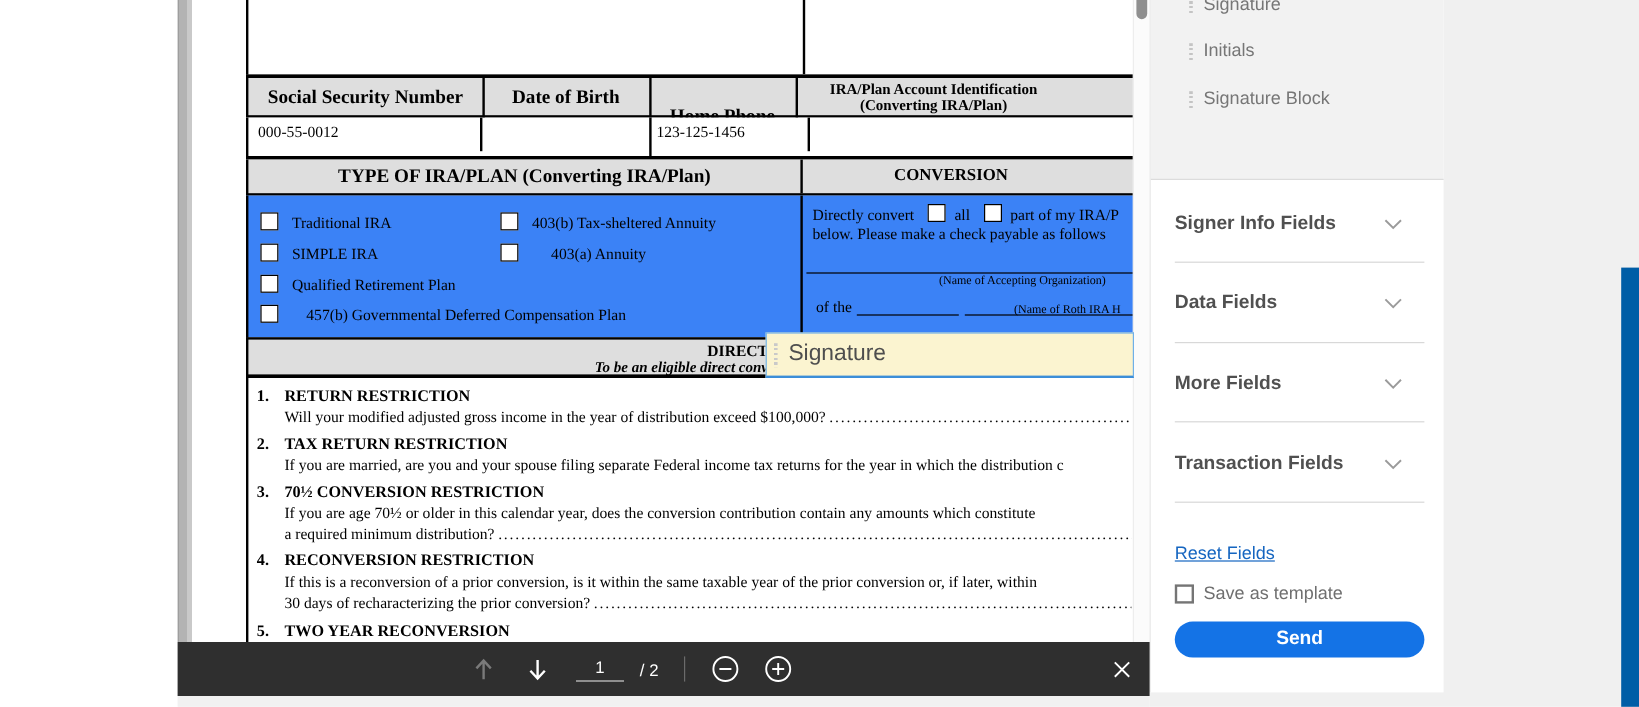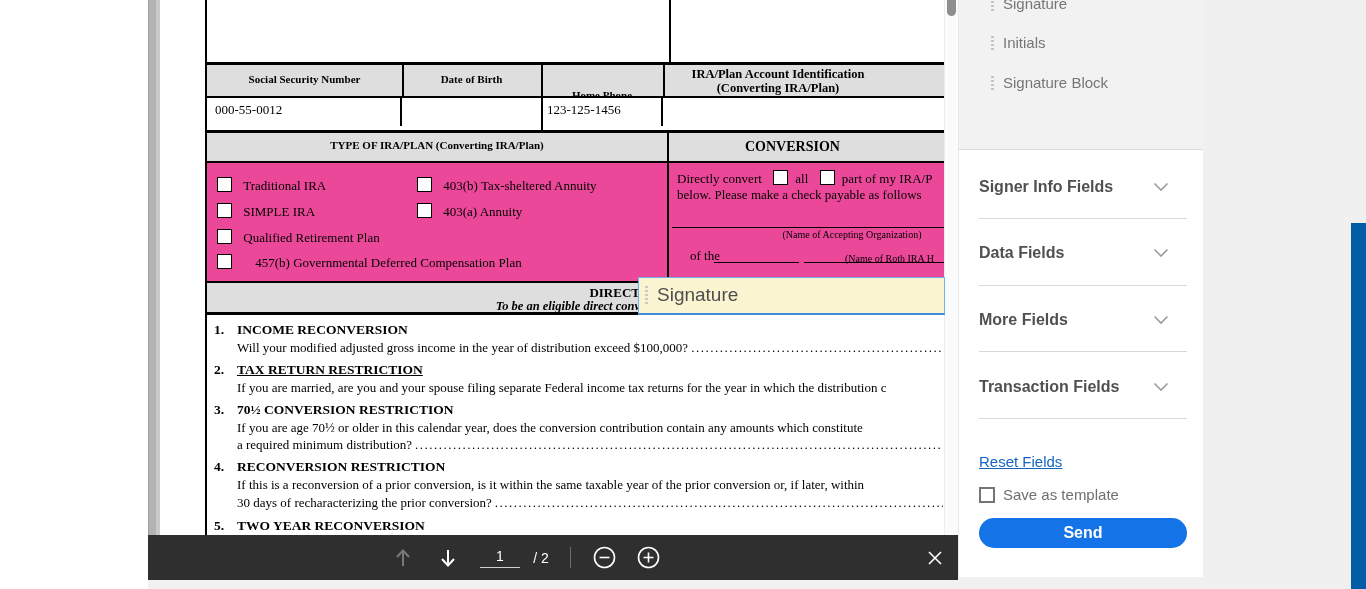--- a/index.html
+++ b/index.html
@@ -11,21 +11,21 @@
   #doc-viewer{left:148px;top:0;width:810px;height:589px;background:#fff;}
   #left-strip{left:0;top:0;width:12px;height:535px;background:linear-gradient(to right,#9e9e9e 0 1px,#b3b3b3 1px 8px,#c9c9c9 8px 12px);}
   #page{left:12px;top:0;width:785px;height:535px;background:#fff;overflow:hidden;
         font-family:"Liberation Serif","DejaVu Serif",serif;color:#000;}
   #vscroll{right:0;top:0;width:13px;height:535px;background:#fbfbfb;border-left:1px solid #ededed;}
   #vscroll-thumb{left:2px;top:0;width:9px;height:16px;background:#8f8f8f;border-radius:0 0 5px 5px;}
 
   
   .cellb{border-right:2px solid #000;}
   .gray{background:#dedede;}
-  .hcell{font-weight:bold;font-size:11px;text-align:center;}
+  .hcell{font-weight:bold;font-size:16px;text-align:center;}
   .doc-cb{display:inline-block;width:13px;height:13px;border:1.5px solid #000;background:#fff;vertical-align:-2px;}
   .dtxt{font-size:13px;white-space:nowrap;}
   .cap{font-size:10px;white-space:nowrap;}
   .rl{position:absolute;left:30px;right:2px;font-size:13px;white-space:nowrap;overflow:hidden;display:flex;}
   .rl .dots{flex:1;overflow:hidden;white-space:nowrap;letter-spacing:1.5px;margin-left:3px;}
   .rnum{position:absolute;left:7px;font-weight:bold;font-size:13.5px;}
   .rtitle{position:absolute;left:30px;font-weight:bold;font-size:13.5px;white-space:nowrap;}
 
   
   #sig-overlay{left:478px;top:277px;width:307px;height:38px;background:#fbf4d0;
@@ -79,29 +79,29 @@
       <div class="abs cellb hcell" style="left:0;top:0;width:195px;height:31px;padding-top:8px;">Social Security Number</div>
       <div class="abs cellb hcell" style="left:195px;top:0;width:139px;height:31px;padding-top:8px;">Date of Birth</div>
       <div class="abs cellb hcell" style="left:334px;top:0;width:122px;height:31px;padding-top:24px;">Home Phone</div>
       <div class="abs hcell" style="left:456px;top:0;width:230px;height:31px;padding-top:2px;font-size:12.5px;line-height:14px;white-space:pre-line;">IRA/Plan Account Identification
 (Converting IRA/Plan)</div>
     </div>
 
     <div class="abs" style="left:45px;top:98px;width:740px;height:35px;border-bottom:3px solid #000;border-left:2px solid #000;box-sizing:border-box;background:#fff;">
       <div class="abs cellb dtxt" style="left:0;top:0;width:195px;height:28px;padding:4px 0 0 8px;box-sizing:border-box;">000-55-0012</div>
       <div class="abs cellb" style="left:195px;top:0;width:139px;height:32px;"></div>
-      <div class="abs cellb dtxt" style="left:334px;top:0;width:122px;height:28px;padding:4px 0 0 6px;box-sizing:border-box;">123-125-1456</div>
+      <div class="abs cellb dtxt" style="left:334px;top:0;width:134px;height:28px;padding:4px 0 0 6px;box-sizing:border-box;">123-125-1456</div>
     </div>
 
     <div class="abs gray" style="left:45px;top:133px;width:740px;height:30px;border-bottom:2px solid #000;border-left:2px solid #000;box-sizing:border-box;">
       <div class="abs cellb hcell" style="left:0;top:0;width:460px;height:22px;padding-top:6px;">TYPE OF IRA/PLAN (Converting IRA/Plan)</div>
       <div class="abs hcell" style="left:538px;top:6px;font-size:14px;white-space:nowrap;">CONVERSION</div>
     </div>
 
-    <div class="abs" style="left:45px;top:163px;width:740px;height:118px;border-left:2px solid #000;box-sizing:border-box;background:#ec4899;">
+    <div class="abs" style="left:45px;top:163px;width:740px;height:118px;border-left:2px solid #000;box-sizing:border-box;background:#3b82f6;">
       <div class="abs" style="left:460px;top:0;width:2px;height:118px;background:#000;"></div>
 
       <div class="abs dtxt" style="left:10px;top:14px;">
         <span class="doc-cb"></span>
         <span style="margin-left:8px;">Traditional IRA</span>
       </div>
       <div class="abs dtxt" style="left:10px;top:40px;">
         <span class="doc-cb"></span>
         <span style="margin-left:8px;">SIMPLE IRA</span>
       </div>
@@ -113,54 +113,54 @@
         <span class="doc-cb"></span>
         <span style="margin-left:20px;">457(b) Governmental Deferred Compensation Plan</span>
       </div>
 
       <div class="abs dtxt" style="left:210px;top:14px;">
         <span class="doc-cb"></span>
         <span style="margin-left:8px;">403(b) Tax-sheltered Annuity</span>
       </div>
       <div class="abs dtxt" style="left:210px;top:40px;">
         <span class="doc-cb"></span>
-        <span style="margin-left:8px;">403(a) Annuity</span>
+        <span style="margin-left:24px;">403(a) Annuity</span>
       </div>
 
       <div class="abs dtxt" style="left:470px;top:7px;right:0;overflow:hidden;">
         <span>Directly convert</span>
         <span class="doc-cb" style="margin:0 4px 0 8px;"></span>
         <span>all</span>
         <span class="doc-cb" style="margin:0 4px 0 8px;"></span>
         <span>part of my IRA/P</span>
       </div>
       <div class="abs dtxt" style="left:470px;top:24px;right:0;overflow:hidden;">below. Please make a check payable as follows</div>
       <div class="abs" style="left:465px;top:64px;right:0;border-top:1px solid #000;"></div>
       <div class="abs cap" style="left:515px;top:66px;width:260px;text-align:center;">(Name of Accepting Organization)</div>
-      <div class="abs dtxt" style="left:483px;top:85px;font-family:Liberation Serif, serif;">of the</div>
+      <div class="abs dtxt" style="left:473px;top:85px;font-family:Liberation Serif, serif;">of the</div>
       <div class="abs" style="left:507px;top:99px;width:85px;border-bottom:1px solid #000;"></div>
       <div class="abs" style="left:597px;top:99px;right:0;border-bottom:1px solid #000;"></div>
       <div class="abs cap" style="left:638px;top:90px;right:0;overflow:hidden;">(Name of Roth IRA H</div>
     </div>
 
     <div class="abs gray" style="left:45px;top:281px;width:740px;height:34px;border-top:2px solid #000;border-bottom:3px solid #000;border-left:2px solid #000;box-sizing:border-box;">
       <div class="abs" style="left:255px;top:2px;width:178px;text-align:right;font-weight:bold;font-size:13px;">DIRECT</div>
       <div class="abs" style="left:195px;top:16px;width:238px;text-align:right;font-style:italic;font-weight:600;font-size:12.5px;white-space:nowrap;">To be an eligible direct conv</div>
     </div>
 
     <div class="abs" style="left:45px;top:315px;width:740px;height:220px;background:#fff;border-left:2px solid #000;box-sizing:border-box;">
       <div class="rnum" style="top:7px;">1.</div>
-      <div class="rtitle" style="top:7px;">INCOME RECONVERSION</div>
+      <div class="rtitle" style="top:7px;">RETURN RESTRICTION</div>
       <div class="rl" style="top:25px;">
           <span>Will your modified adjusted gross income in the year of distribution exceed $100,000?</span>
           <span class="dots">........................................................................................................................................................................</span>
         </div>
 
       <div class="rnum" style="top:47px;">2.</div>
-      <div class="rtitle" style="top:47px;text-decoration:underline;">TAX RETURN RESTRICTION</div>
+      <div class="rtitle" style="top:47px;">TAX RETURN RESTRICTION</div>
       <div class="rl" style="top:65px;">
           <span>If you are married, are you and your spouse filing separate Federal income tax returns for the year in which the distribution c</span>
         </div>
 
       <div class="rnum" style="top:87px;">3.</div>
       <div class="rtitle" style="top:87px;">70½ CONVERSION RESTRICTION</div>
       <div class="rl" style="top:105px;">
           <span>If you are age 70½ or older in this calendar year, does the conversion contribution contain any amounts which constitute</span>
         </div>
       <div class="rl" style="top:122px;">

